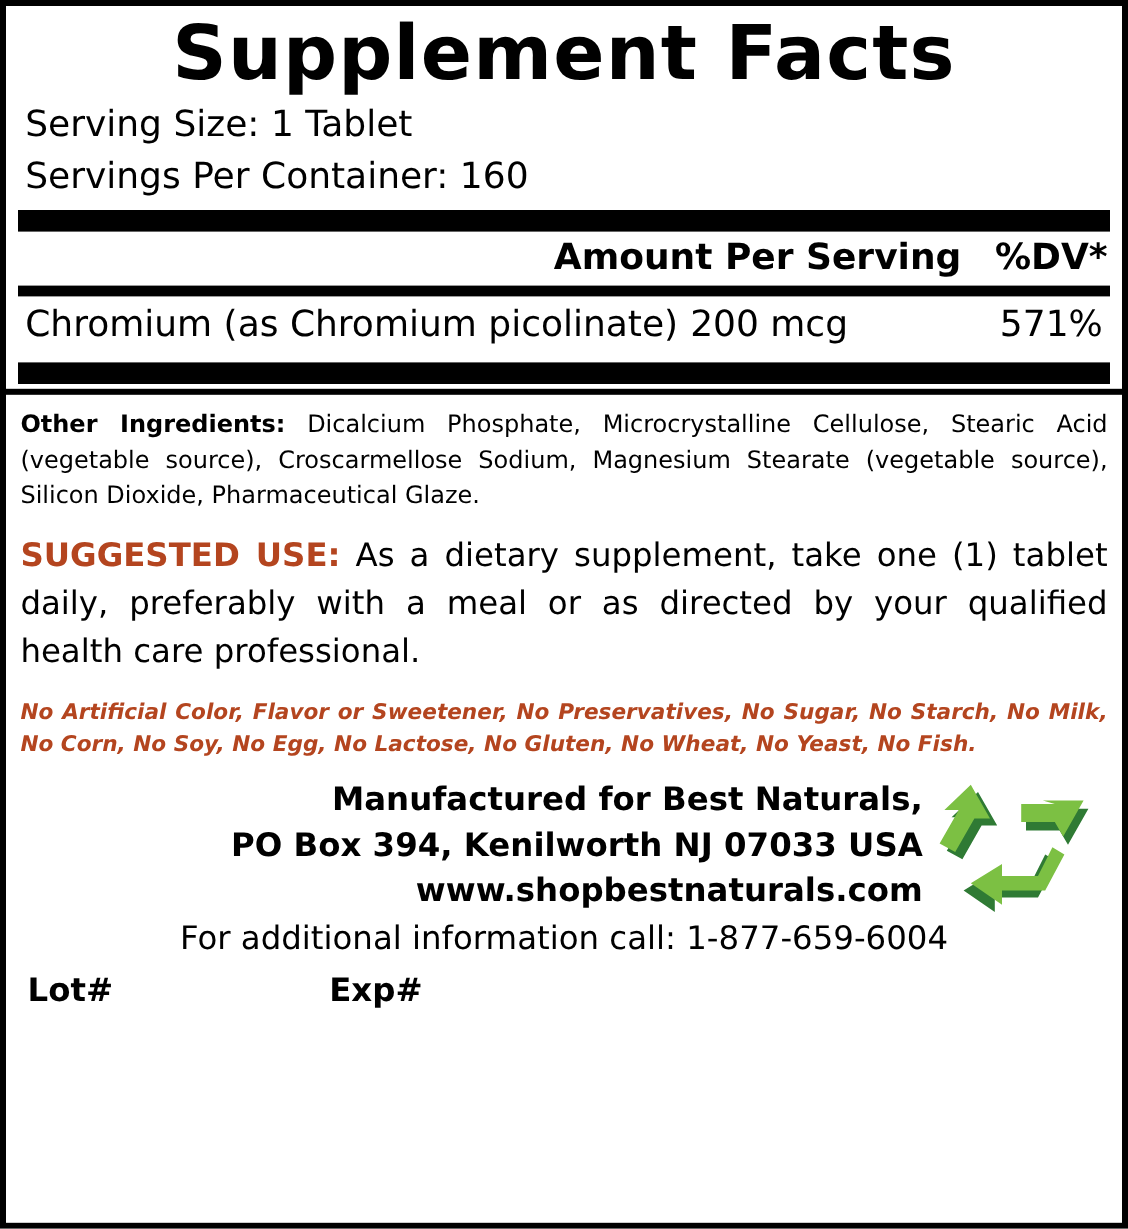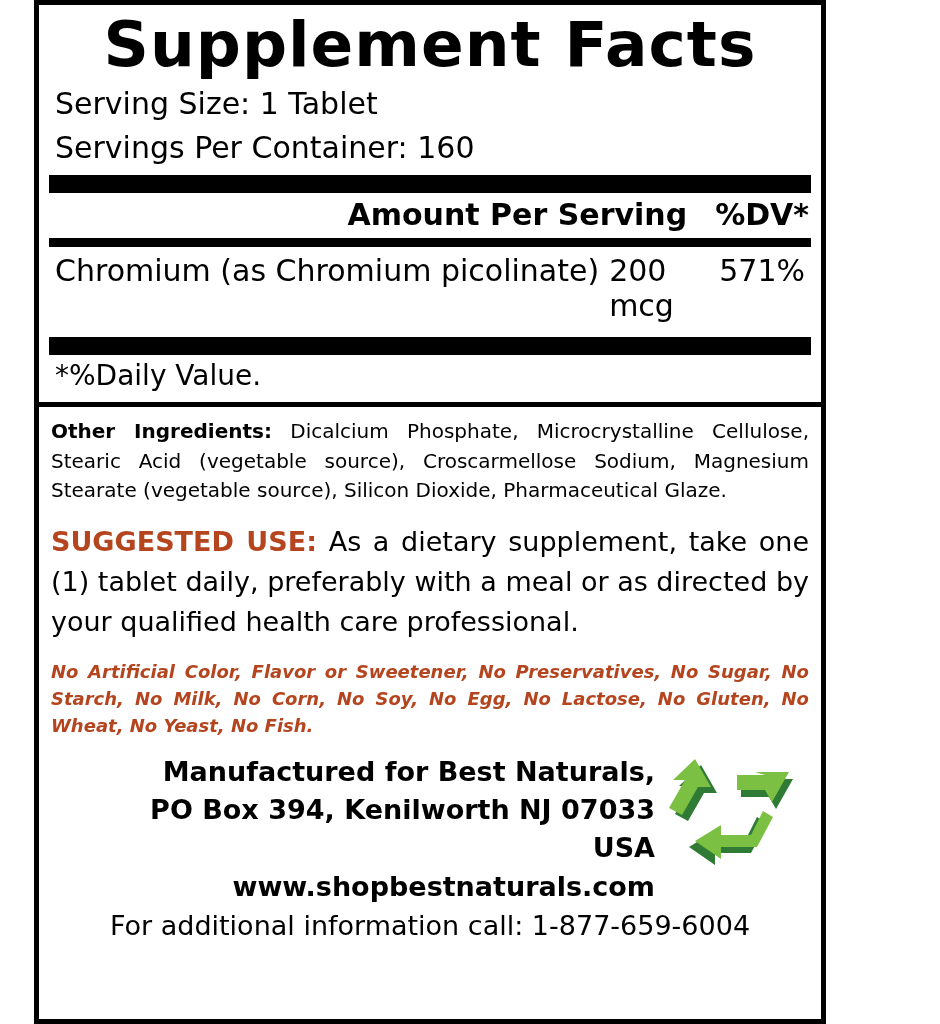--- a/index.html
+++ b/index.html
@@ -10,27 +10,26 @@
   body {
     width: 940px;
     height: 1024px;
     font-family: "DejaVu Sans", sans-serif;
     color: #000000;
     overflow: hidden;
   }
 
   .label {
     box-sizing: border-box;
-    width: 792px;
+    width: 940px;
     height: 1024px;
     border: 5px solid #000000;
     padding: 0 10px;
     display: flex;
     flex-direction: column;
-    margin-left: 34px;
   }
 
   
   .sf-title {
     font-size: 63px;
     font-weight: bold;
     letter-spacing: 1px;
     line-height: 1.0;
     text-align: center;
     margin: 8px 0 6px 0;
@@ -177,21 +176,20 @@
   <div class="rule-med"></div>
 
   <div class="sf-nutrient-row">
     <span class="name">Chromium (as Chromium picolinate)</span>
     <span class="amount">200 mcg</span>
     <span class="dv">571%</span>
   </div>
 
   <div class="rule-thick"></div>
 
-  <div class="sf-footnote">*%Daily Value.</div>
 
   <div class="panel-end"></div>
 
   <div class="other-ing">
     <b>Other Ingredients:</b>
     <span>Dicalcium Phosphate, Microcrystalline Cellulose, Stearic Acid (vegetable source), Croscarmellose Sodium, Magnesium Stearate (vegetable source), Silicon Dioxide, Pharmaceutical Glaze.</span>
   </div>
 
   <div class="suggested">
     <span class="su-head">SUGGESTED USE:</span>
@@ -216,14 +214,18 @@
         <path d="M100 15 L134 15 L117 45 L110 33 L82 33 L82 18 L110 18 Z" fill="#7cc043"></path>
 
         <path d="M112 66 L96 96 L60 96 L60 108 L34 90 L60 74 L60 84 L90 84 L102 60 Z" fill="#2f7a34"></path>
         <path d="M118 60 L102 90 L66 90 L66 102 L40 84 L66 68 L66 78 L96 78 L108 54 Z" fill="#7cc043"></path>
       </svg>
     </div>
   </div>
 
   <div class="callinfo">For additional information call: 1-877-659-6004</div>
 
+  <div class="lot-row">
+    <span class="lot">Lot#</span>
+    <span class="exp">Exp#</span>
+  </div>
 
 </div>
 
 </body></html>

